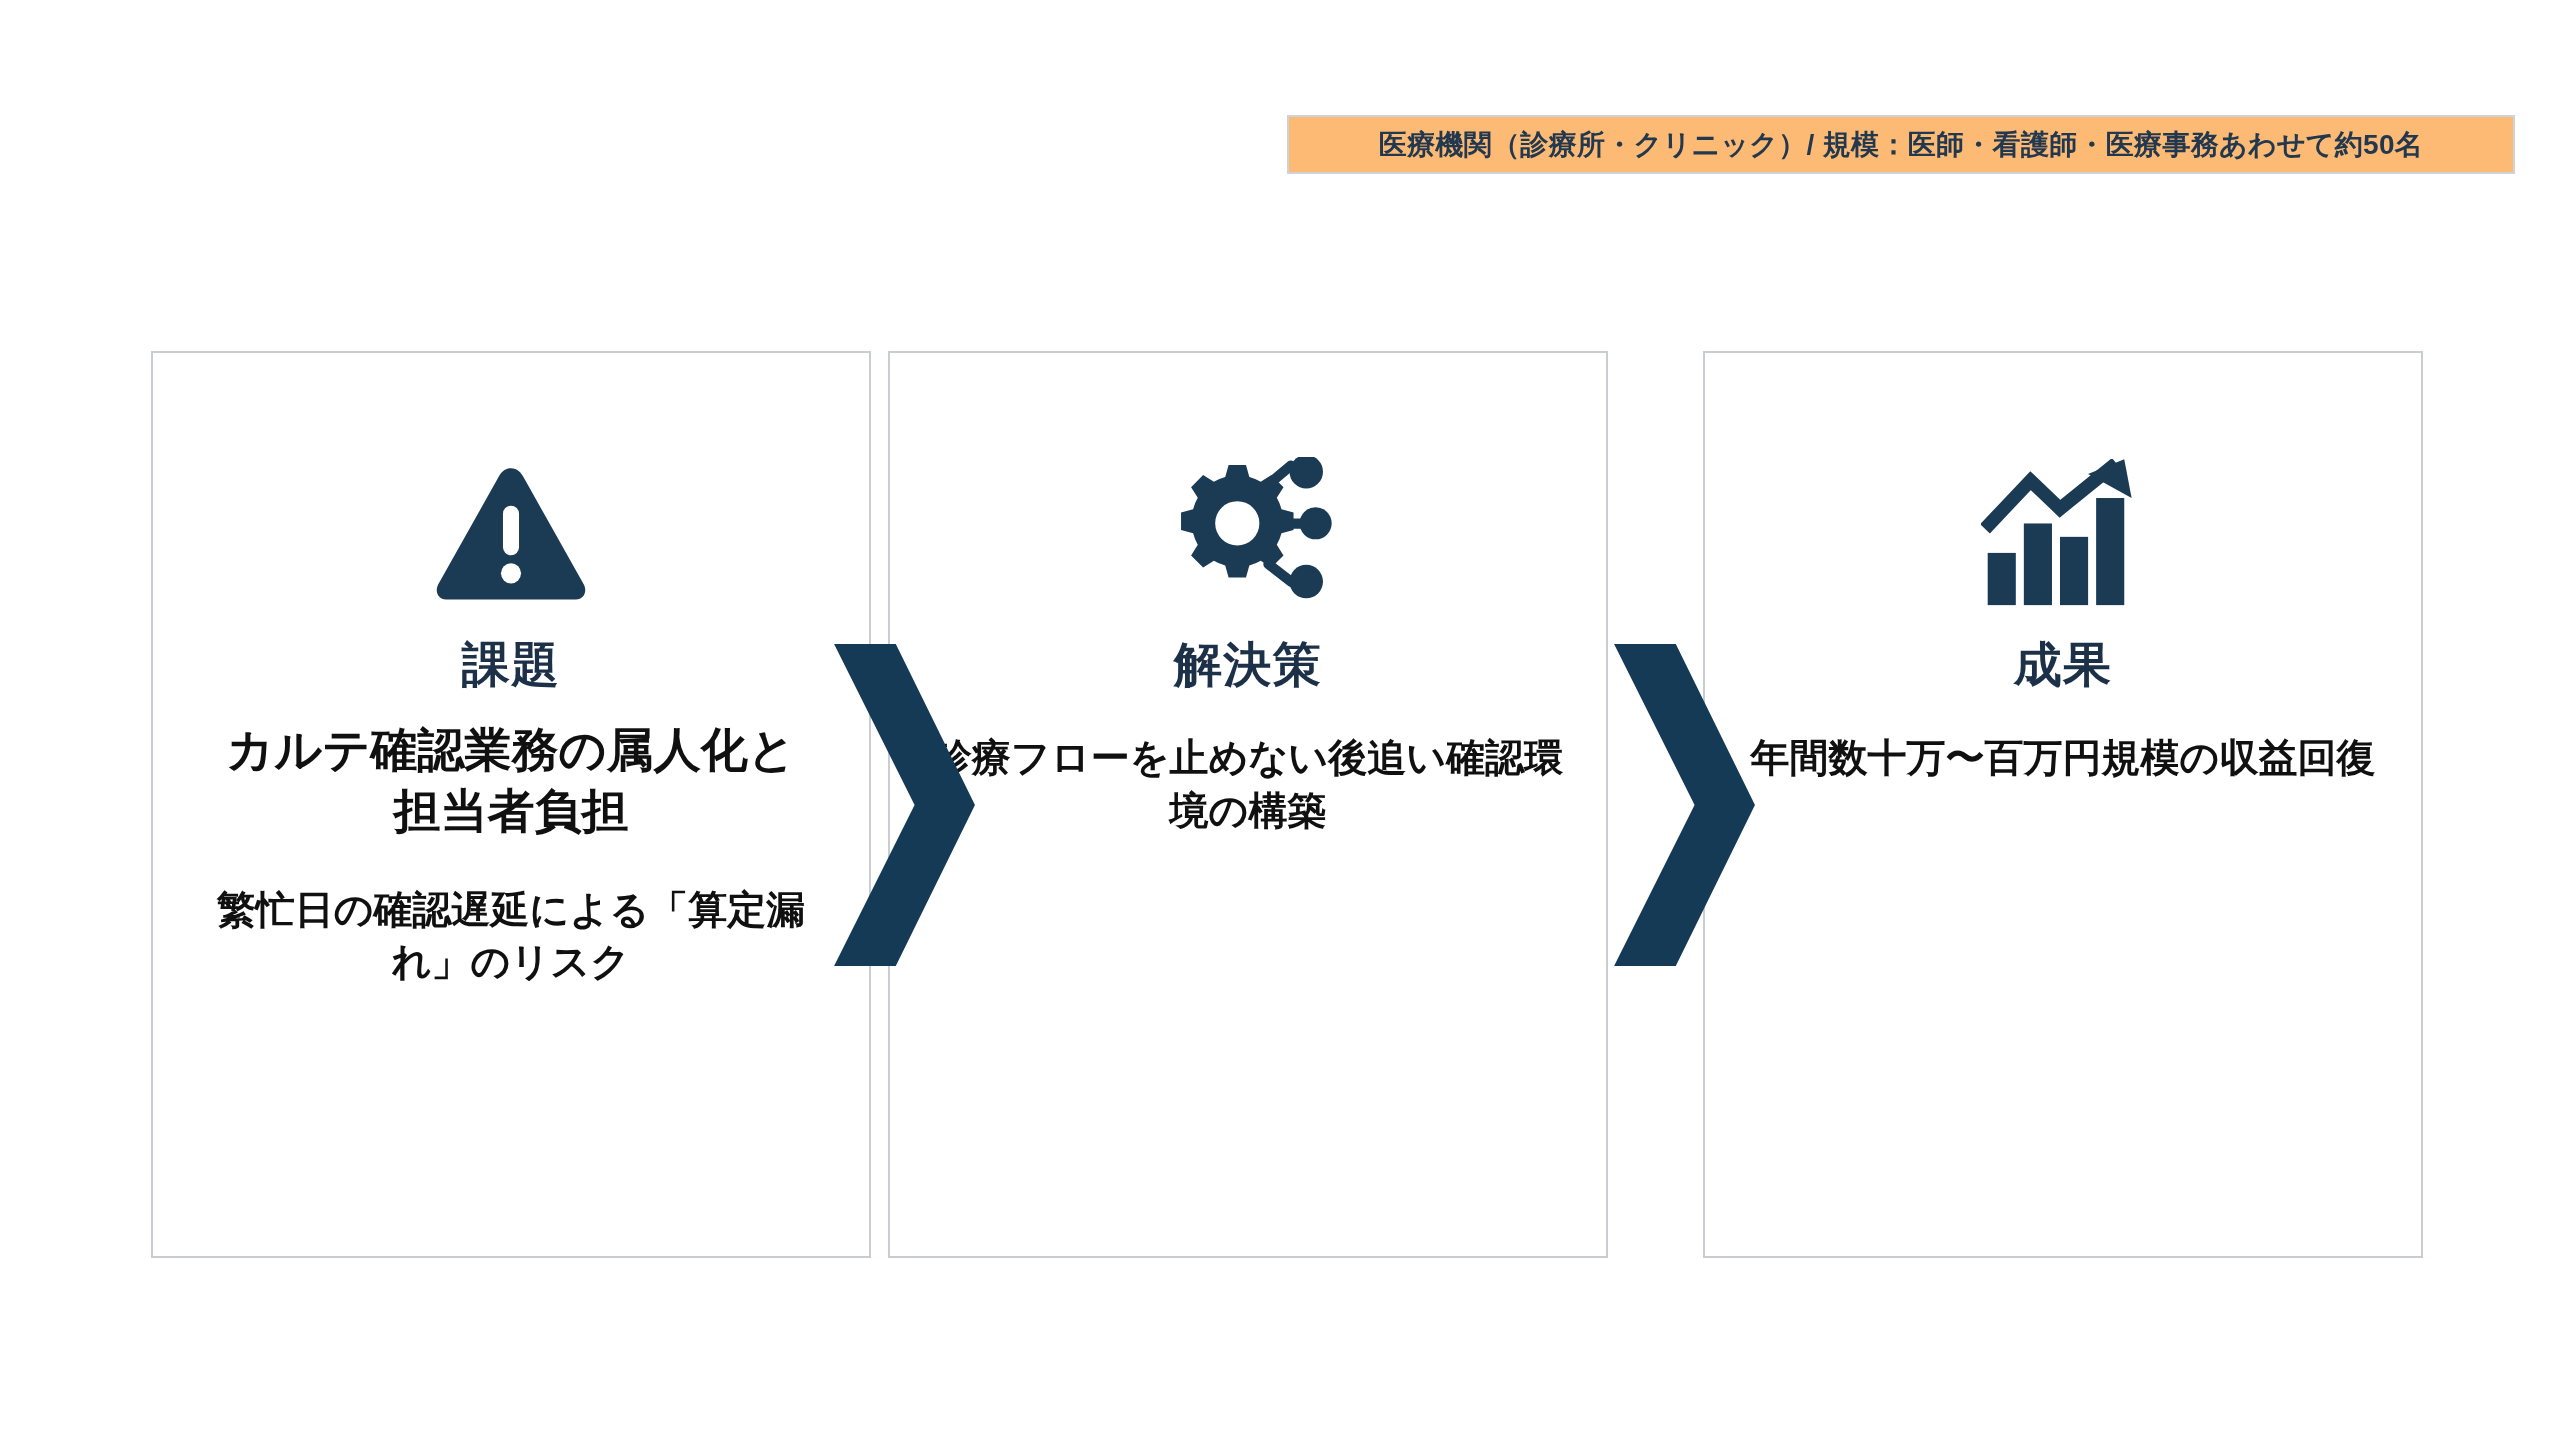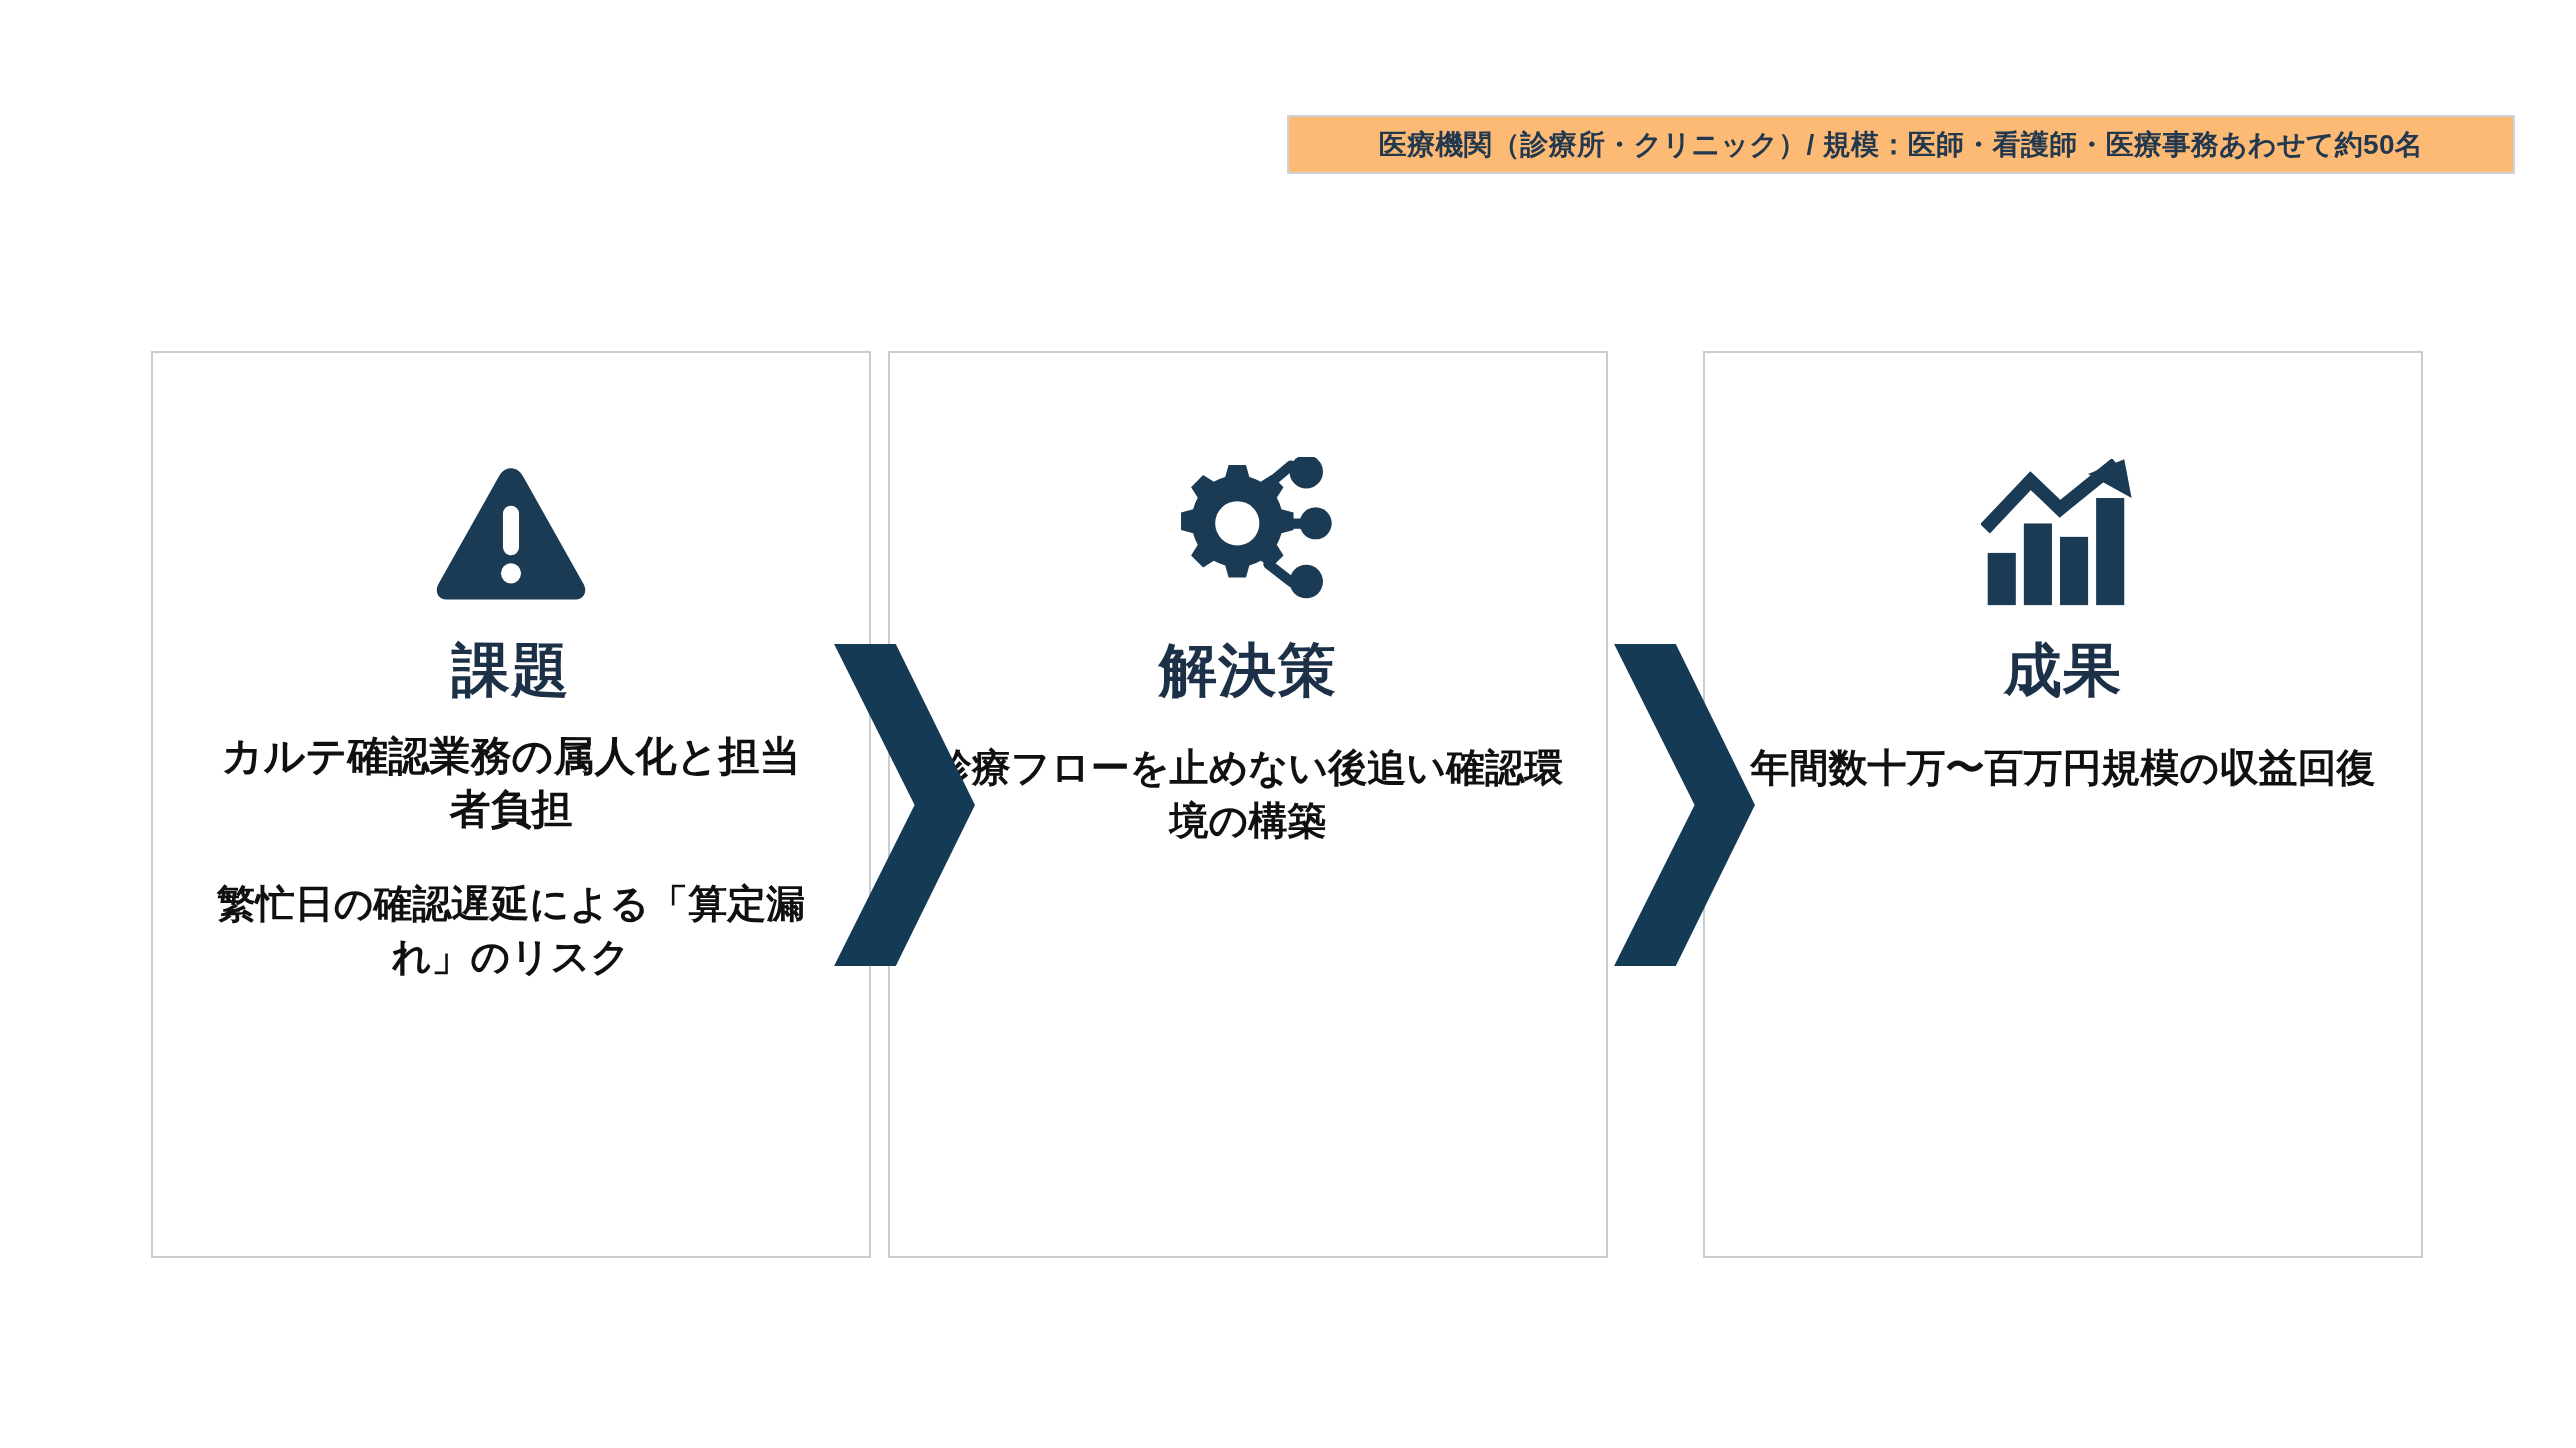--- a/index.html
+++ b/index.html
@@ -66,30 +66,30 @@
     margin-top: 97px;
     height: 168px;
     display: flex;
     align-items: center;
     justify-content: center;
   }
   .card-icon svg { display: block; }
 
   .card-title {
     margin-top: 21.5px;
-    font-size: 58px;
+    font-size: 48px;
     font-weight: 700;
     color: #1c3147;
     line-height: 1.05;
     letter-spacing: 1.3px;
   }
 
   .card-primary {
     margin-top: 29.5px;
-    font-size: 41px;
+    font-size: 47px;
     font-weight: 700;
     color: #101010;
     line-height: 1.3;
     text-align: center;
     width: 604px;
   }
 
   .card-secondary {
     margin-top: 42px;
     font-size: 39px;

